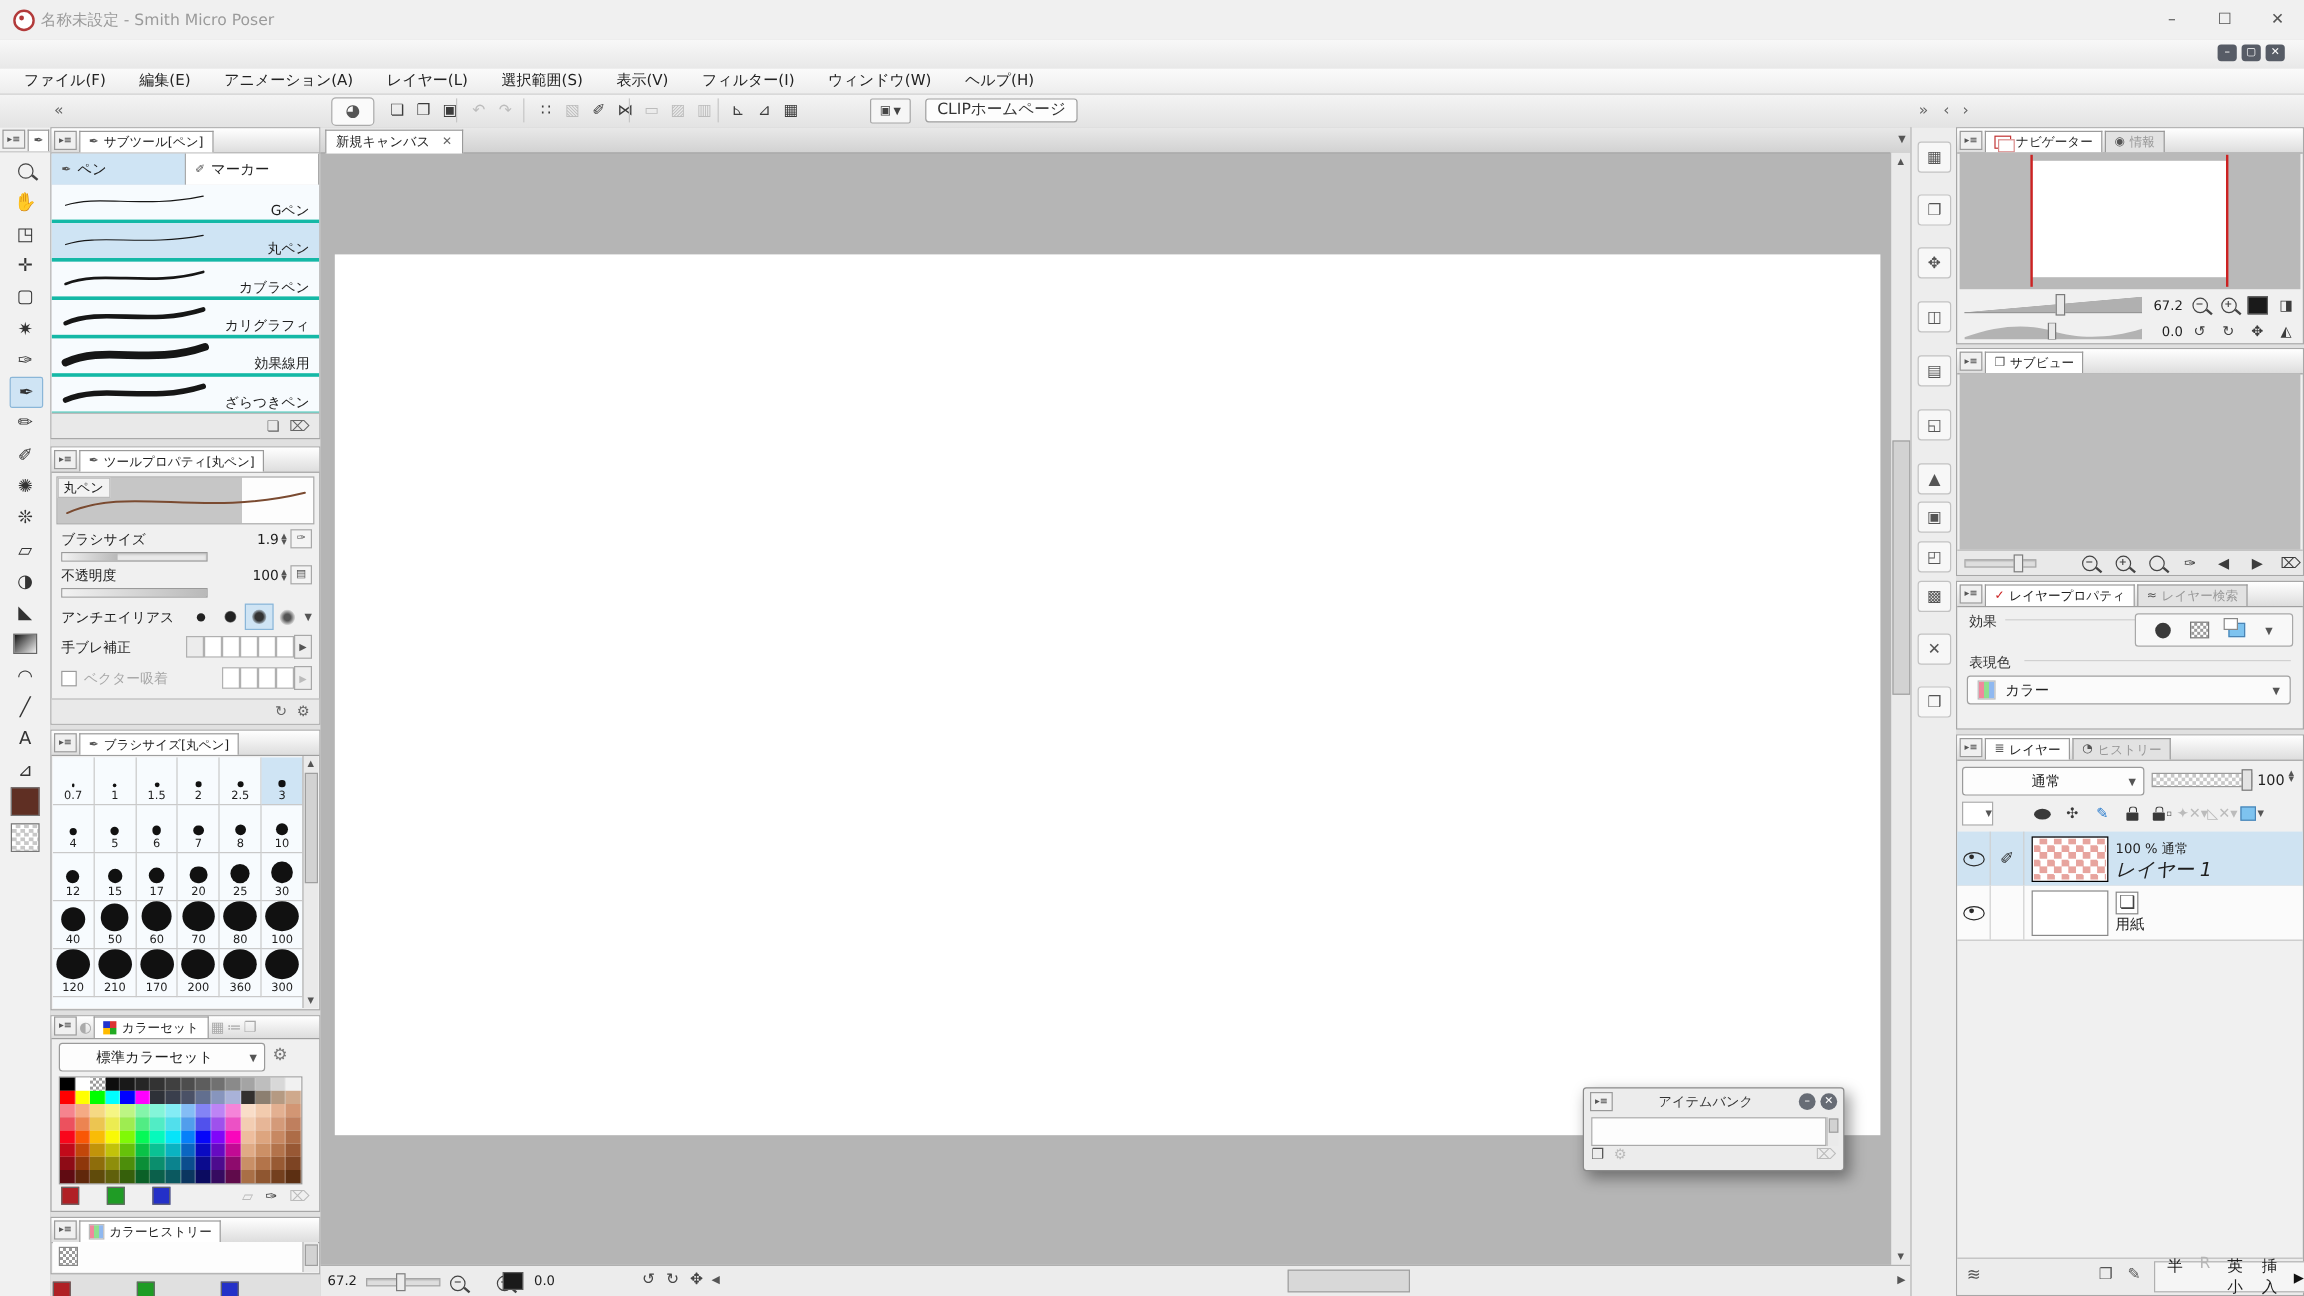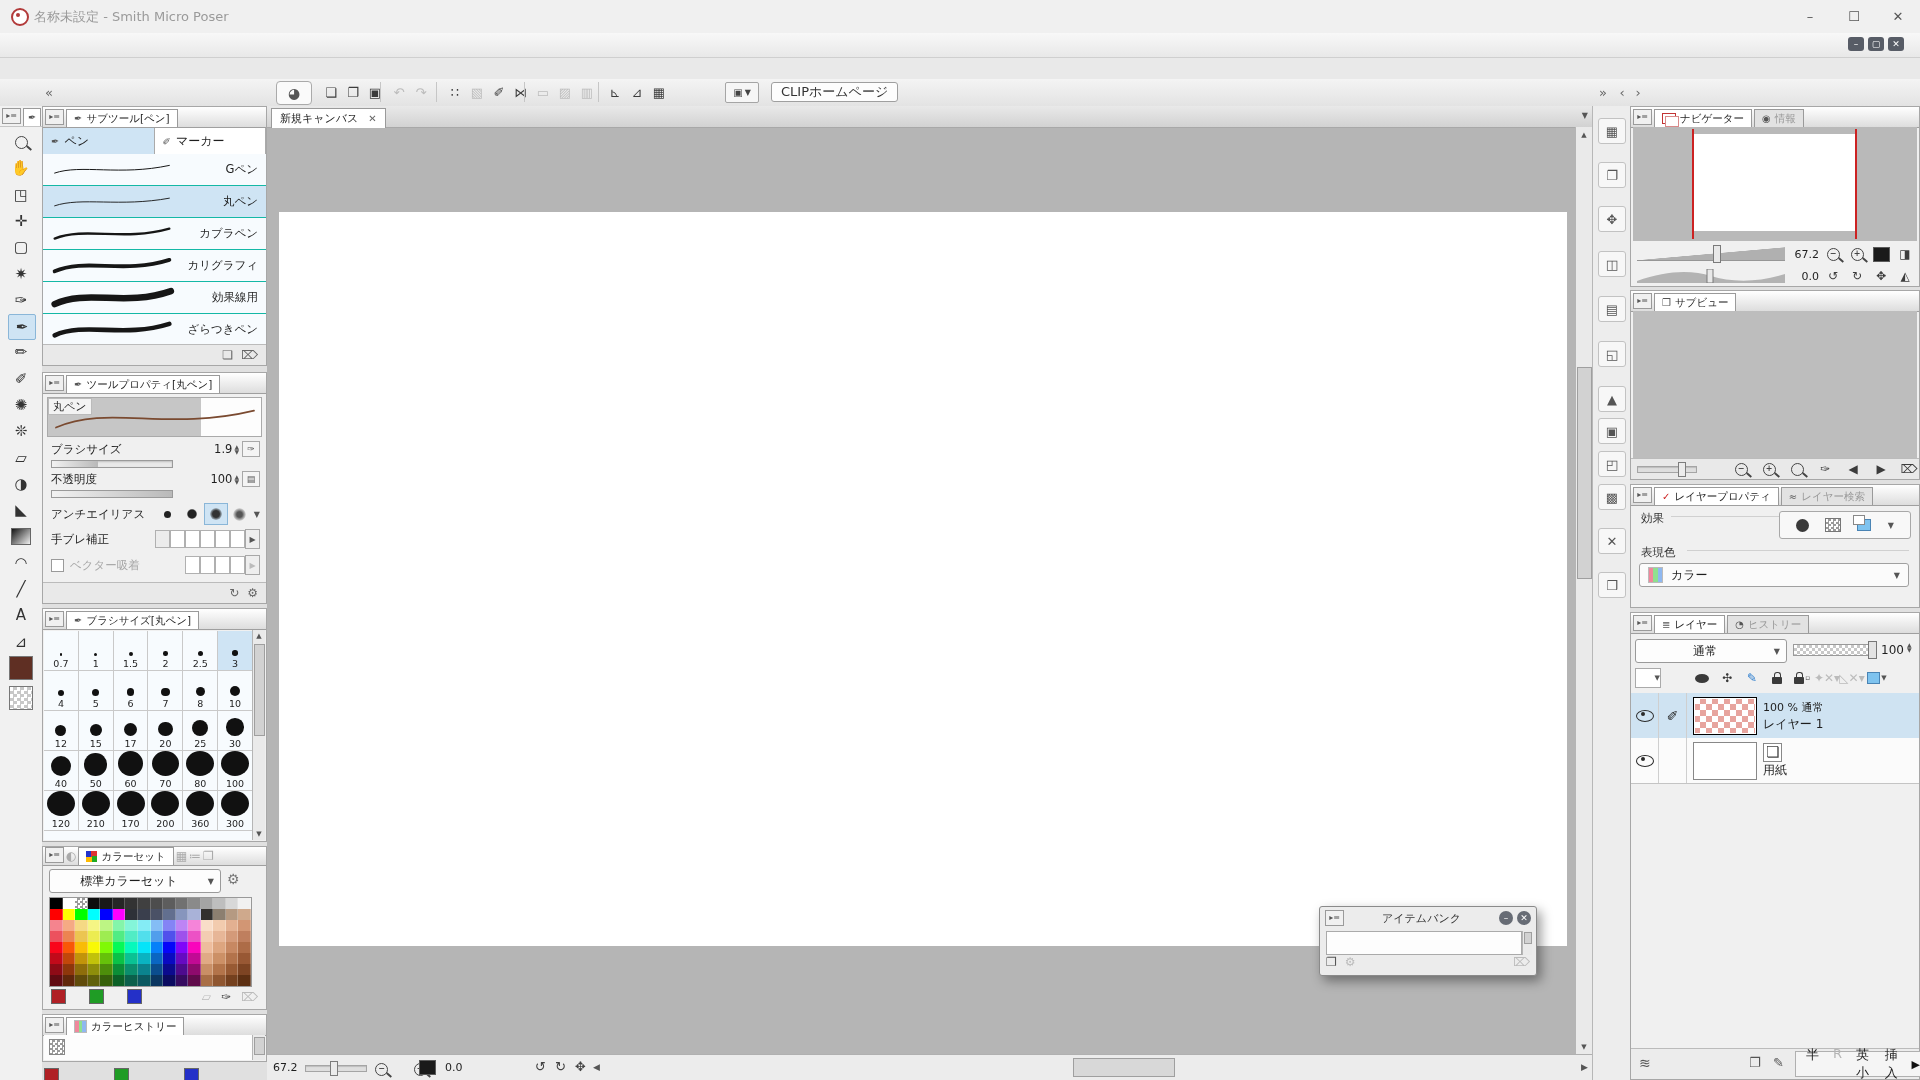--- a/index.html
+++ b/index.html
@@ -53,21 +53,21 @@
   .toolcol{left:0;top:106px;width:42px;height:974px;background:#f1f1f1;border-right:1px solid #bdbdbd;}
   .tool-btn{position:absolute;left:8px;width:26px;height:24px;display:flex;align-items:center;justify-content:center;font-size:15px;color:#333;}
   .tool-btn.sel{background:#cfe4f4;border:1px solid #8ab6d8;border-radius:2px;}
   .swatch{position:absolute;left:9px;width:24px;height:24px;border:1px solid #777;box-sizing:border-box;}
   
   .leftdock{left:42px;top:106px;width:225px;height:974px;}
   .subtool-tabs{display:flex;height:26px;background:#e6e6e6;border-bottom:1px solid #aaa;}
   .st-tab{flex:1;display:flex;align-items:center;gap:5px;padding-left:8px;font-size:12px;border-right:1px solid #aaa;background:#fff;}
   .st-tab.sel{background:#cfe4f4;}
   .brush-list{position:absolute;left:0;right:0;top:47px;bottom:21px;background:#f7fbfe;overflow:hidden;}
-  .brush-row{height:32px;border-bottom:1px solid #14b8a6;display:flex;align-items:center;box-sizing:border-box;}
+  .brush-row{height:32px;border-bottom:3px solid #14b8a6;display:flex;align-items:flex-end;box-sizing:border-box;}
   .brush-row.sel{background:#cfe4f4;}
   .brush-row svg{flex:none;margin-left:4px;}
   .brush-row .bname{flex:1;text-align:right;padding-right:8px;font-size:11.5px;}
   .pfoot{position:absolute;left:0;right:0;bottom:0;height:20px;background:#e9e9e9;border-top:1px solid #bbb;display:flex;align-items:center;justify-content:flex-end;gap:8px;padding-right:8px;color:#666;font-size:12px;}
   
   .tp-preview{position:absolute;left:4px;right:4px;top:24px;height:38px;background:linear-gradient(90deg,#c6c6c6 72%,#fdfdfd 72%);border:1px solid #aaa;}
   .tp-plabel{position:absolute;left:0;top:0;background:#f3f3f3;border:1px solid #bbb;font-size:11px;padding:0 4px;}
   .tp-row{position:absolute;left:8px;right:6px;height:30px;}
   .tp-line{display:flex;align-items:center;font-size:11.5px;}
   .tp-line .lbl{flex:1;}
@@ -162,20 +162,31 @@
     <div class="abs winbtn" style="right:44px;">☐</div>
     <div class="abs winbtn" style="right:0;">✕</div>
   </div>
 
   <div class="abs csp-bar">
     <div class="abs cspbtn" style="right:56px;">–</div>
     <div class="abs cspbtn" style="right:36px;">▢</div>
     <div class="abs cspbtn" style="right:16px;">✕</div>
   </div>
 
+  <div class="abs menubar" id="menubar">
+      <span class="menu-item">ファイル(F)</span>
+      <span class="menu-item">編集(E)</span>
+      <span class="menu-item">アニメーション(A)</span>
+      <span class="menu-item">レイヤー(L)</span>
+      <span class="menu-item">選択範囲(S)</span>
+      <span class="menu-item">表示(V)</span>
+      <span class="menu-item">フィルター(I)</span>
+      <span class="menu-item">ウィンドウ(W)</span>
+      <span class="menu-item">ヘルプ(H)</span>
+    </div>
 
   <div class="abs toolbar">
     <div class="ico chev" style="left:38px;top:3px;">«</div>
     <div class="abs logo-btn">◕</div>
     <div id="tb-icons">
         <div class="ico" style="left: 320px; top: 3px;">❏</div>
         <div class="ico" style="left: 342px; top: 3px;">❐</div>
         <div class="ico" style="left: 364px; top: 3px;">▣</div>
         <div class="ico dis" style="left: 388px; top: 3px;">↶</div>
         <div class="ico dis" style="left: 410px; top: 3px;">↷</div>
@@ -919,21 +930,21 @@
       <div class="lyr-row sel" style="top:80px;">
         <div class="lyr-cell">
             <span class="eye"></span>
           </div>
         <div class="lyr-cell">
             <span style="font-size:14px;">✐</span>
           </div>
         <div class="lyr-thumb red-checker"></div>
         <div class="lyr-texts">
           <div>100 %  通常</div>
-          <div style="font-size:12px;">レイヤー 1</div>
+          <div style="font-size:16px;font-style:italic;">レイヤー 1</div>
         </div>
       </div>
       <div class="lyr-row" style="top:125px;">
         <div class="lyr-cell">
             <span class="eye"></span>
           </div>
         <div class="lyr-cell"></div>
         <div class="lyr-thumb" style="background:#fff;border:1px solid #888;box-shadow:none;"></div>
         <div class="lyr-texts" style="display:flex;flex-direction:column;align-items:flex-start;">
           <span style="font-size:15px;color:#444;border:1px solid #888;padding:0 2px;background:#fff;">❏</span>

